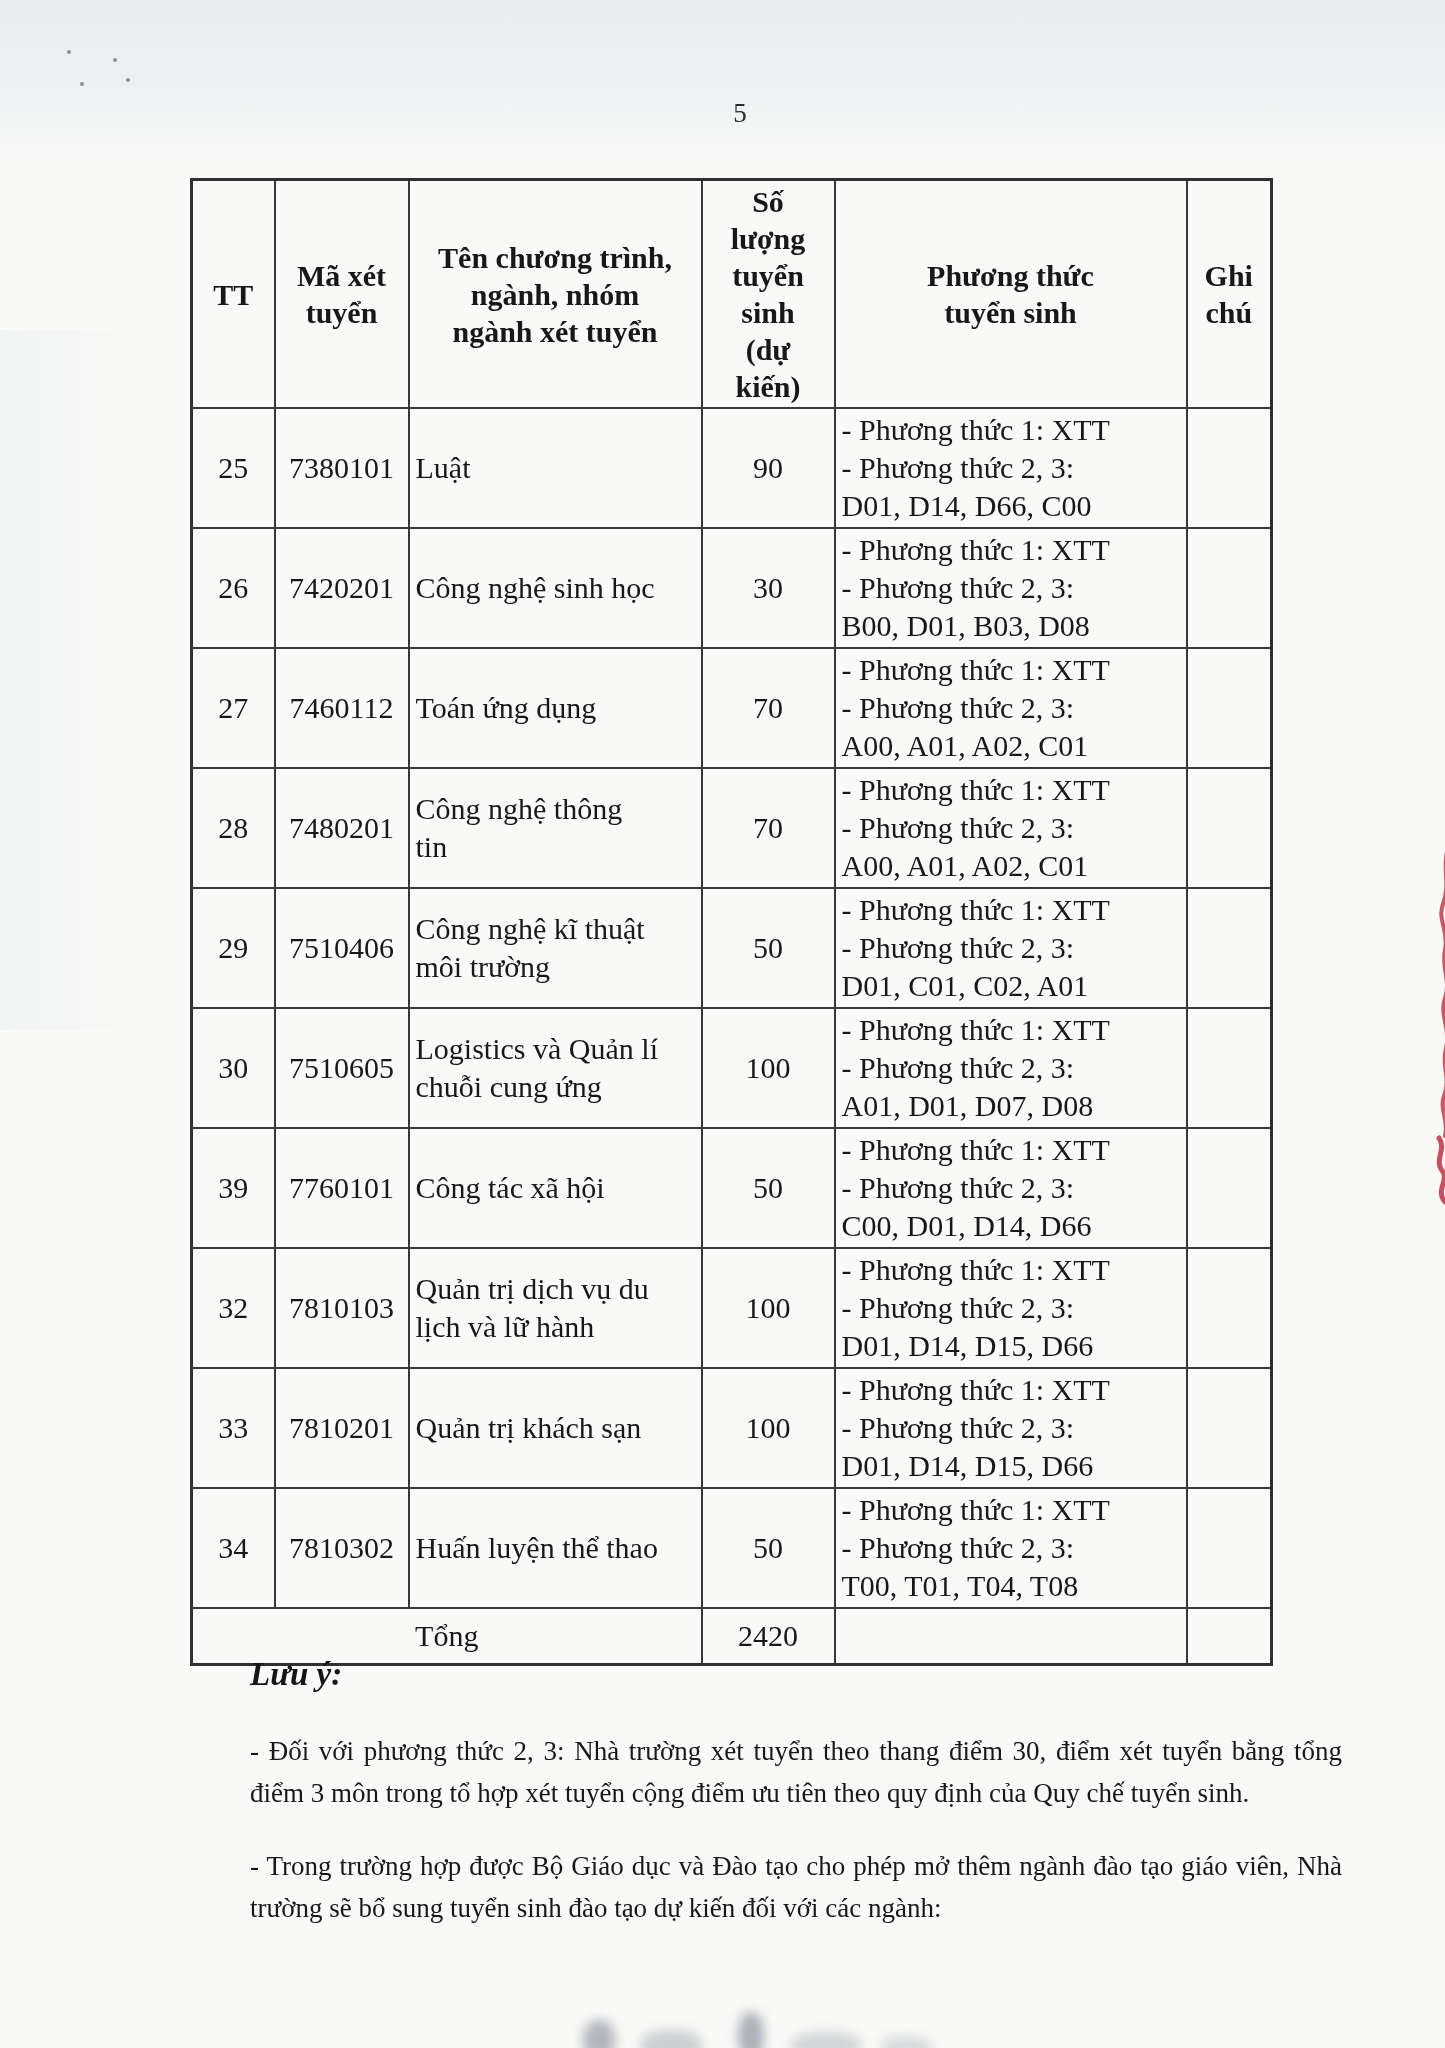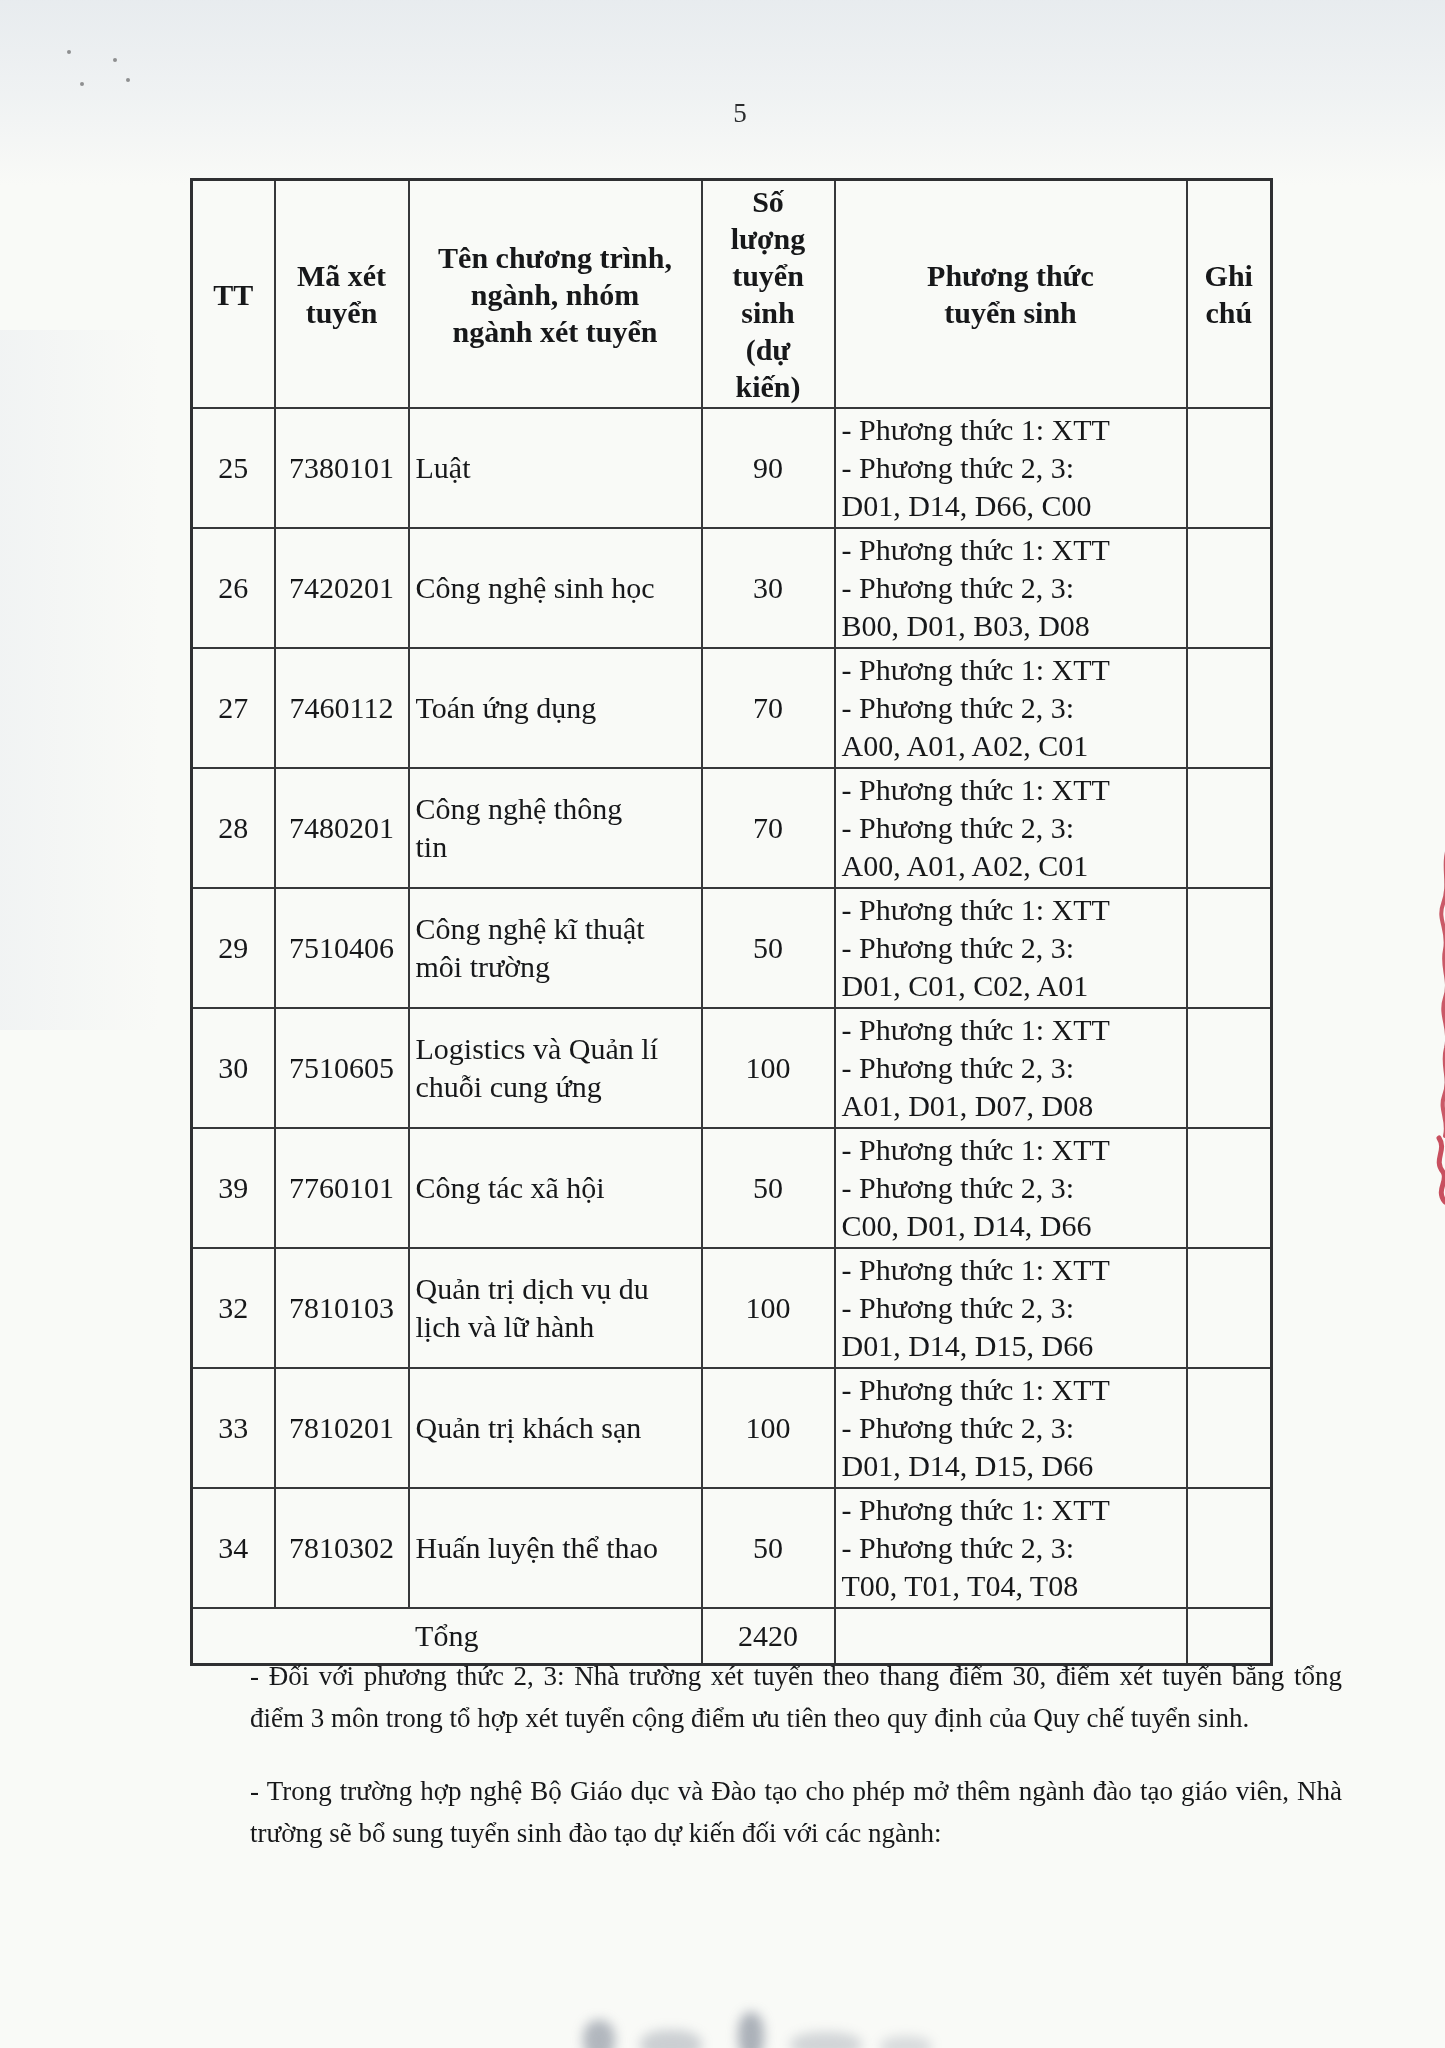--- a/index.html
+++ b/index.html
@@ -284,22 +284,23 @@
   <tr class="total-row">
     <td class="c-total-label" colspan="3">Tổng</td>
     <td class="c-total-value">2420</td>
     <td></td>
     <td></td>
   </tr>
 </tbody>
   </table>
 
 <div class="notes">
+  <div class="notes-heading">Lưu ý:</div>
   <div class="note-paragraph">- Đối với phương thức 2, 3: Nhà trường xét tuyển theo thang điểm 30, điểm xét tuyển bằng tổng điểm 3 môn trong tổ hợp xét tuyển cộng điểm ưu tiên theo quy định của Quy chế tuyển sinh.</div>
-  <div class="note-paragraph">- Trong trường hợp nghệ Bộ Giáo dục và Đào tạo cho phép mở thêm ngành đào tạo giáo viên, Nhà trường sẽ bổ sung tuyển sinh đào tạo dự kiến đối với các ngành:</div>
+  <div class="note-paragraph">- Trong trường hợp được Bộ Giáo dục và Đào tạo cho phép mở thêm ngành đào tạo giáo viên, Nhà trường sẽ bổ sung tuyển sinh đào tạo dự kiến đối với các ngành:</div>
 </div>
 
 <svg class="handwritten-mark" viewBox="0 0 34 370">
   <path d="M28 6 C20 30 30 44 22 66 C16 82 28 92 24 112 C20 130 30 142 24 160 C18 178 30 190 25 210 C20 228 30 240 23 258 C18 272 28 282 24 298" fill="none" stroke="#c23c4e" stroke-width="4" stroke-linecap="round" opacity="0.85"></path>
   <path d="M18 300 C26 312 12 322 22 334 C28 342 14 352 24 364" fill="none" stroke="#c23c4e" stroke-width="5" stroke-linecap="round" opacity="0.9"></path>
   <path d="M30 250 C24 262 32 270 27 284" fill="none" stroke="#c23c4e" stroke-width="3" stroke-linecap="round" opacity="0.7"></path>
 </svg>
 
 <div class="smudge" style="left:583px;top:2020px;width:32px;height:40px;opacity:.55;"></div>
 <div class="smudge" style="left:640px;top:2030px;width:62px;height:30px;opacity:.35;"></div>

